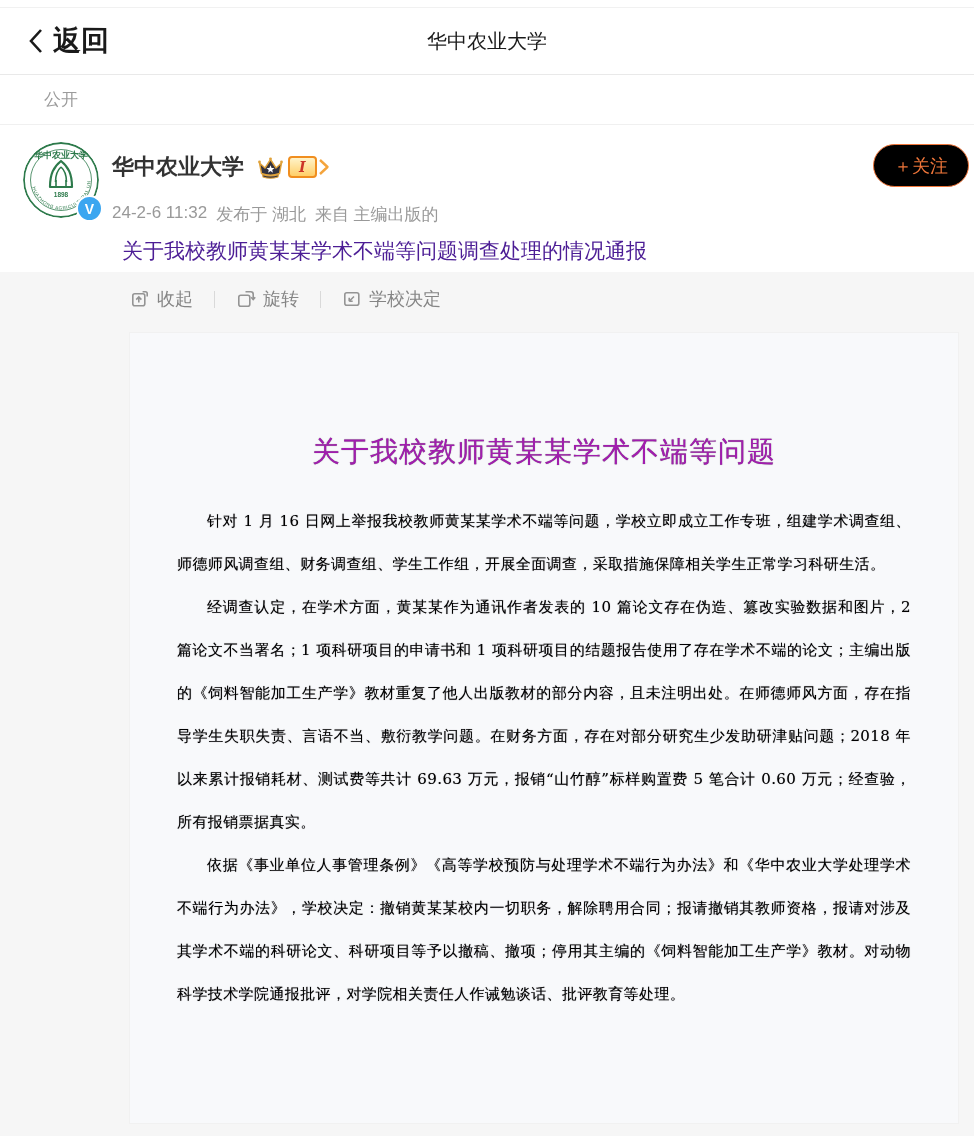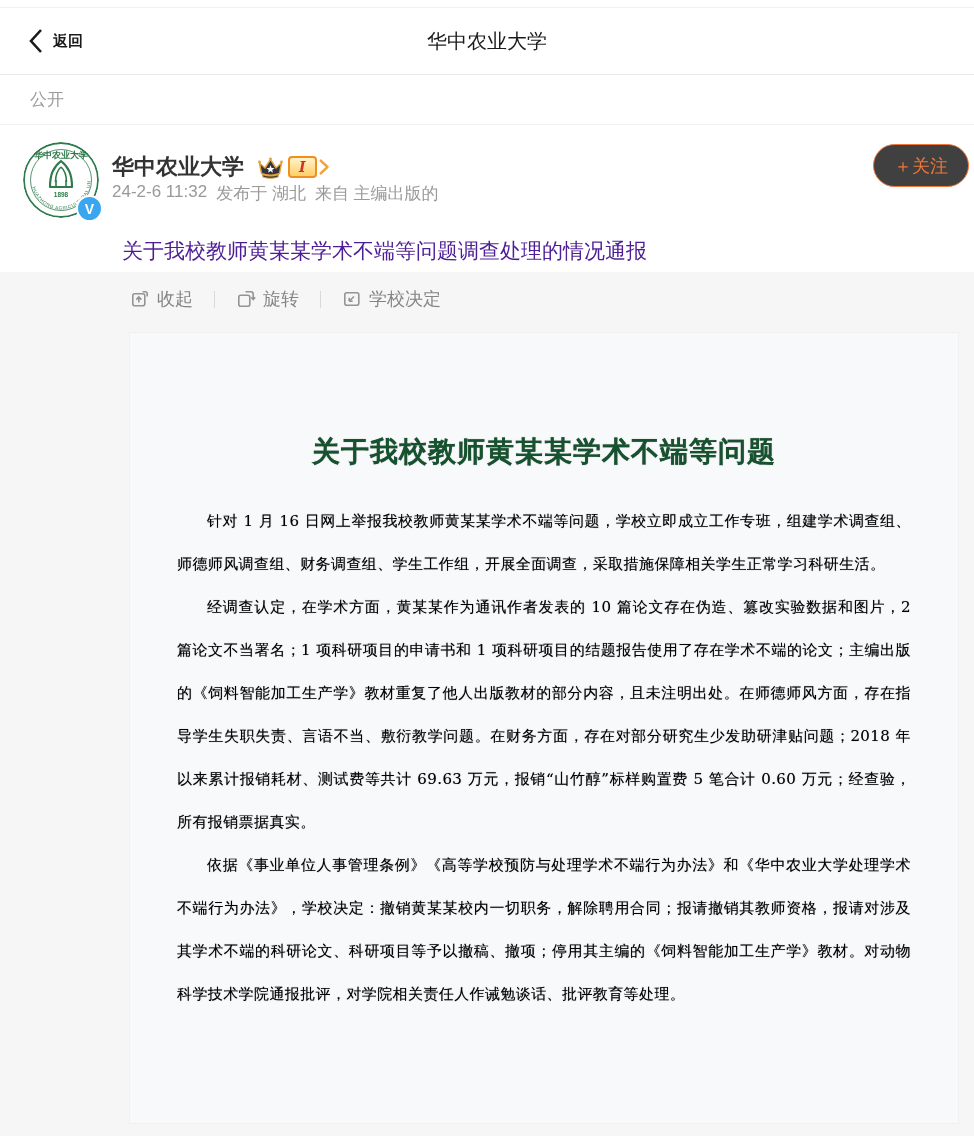--- a/index.html
+++ b/index.html
@@ -7,63 +7,63 @@
     font-family:"Liberation Sans", sans-serif; }
 
   
   .topstrip { height:8px; background:#fff; border-bottom:1px solid #f1f1f1; }
 
   
   .navbar { position:relative; height:67px; background:#fff; border-bottom:1px solid #e9e9e9;
     display:flex; align-items:center; }
   .back-btn { position:absolute; left:28px; display:flex; align-items:center; gap:9px; cursor:pointer; }
   .back-btn svg { display:block; }
-  .back-label { font-size:15px; font-weight:bold; color:#1a1a1a; }
+  .back-label { font-size:28px; font-weight:bold; color:#1a1a1a; }
   .nav-title { width:100%; text-align:center; font-size:20px; font-weight:500; color:#1a1a1a; }
 
   
   .visibility-row { height:50px; background:#fff; border-bottom:1px solid #f0f0f0;
-    display:flex; align-items:center; padding-left:30px; }
+    display:flex; align-items:center; padding-left:44px; }
   .visibility-label { font-size:17px; color:#9b9b9b; }
 
   
   .post { position:relative; height:147px; background:#fff; }
   .avatar-wrap { position:absolute; left:23px; top:17px; width:76px; height:76px; cursor:pointer; }
   .avatar-seal { width:76px; height:76px; border-radius:50%; background:#fff; display:block; }
   .v-badge { position:absolute; right:-4px; bottom:-4px; width:27px; height:27px; border-radius:50%;
     background:#3ba6f0; border:2.5px solid #fff; color:#fff; font-size:14px; font-weight:bold;
     display:flex; align-items:center; justify-content:center; }
   .post-head { position:absolute; left:112px; top:27px; }
   .author-line { display:flex; align-items:center; gap:6px; }
   .author-name { font-size:22px; font-weight:bold; color:#333; cursor:pointer; }
   .crown-badge { display:block; margin-left:6px; }
   .level-badge { position:relative; margin-left:-3px; height:22px; display:flex; align-items:center; }
   .level-plate { height:22px; padding:0 9px; background:linear-gradient(180deg,#fff3c9,#ffcf69);
     border:2px solid #f08e1f; border-radius:4px; display:flex; align-items:center; }
   .level-text { color:#cc3428; font-family:"DejaVu Serif", serif; font-style:italic;
     font-weight:bold; font-size:14px; line-height:1; }
   .level-tail { margin-left:1px; display:block; }
-  .meta-line { font-size:17px; color:#999; display:flex; gap:9px; }
-  .follow-btn { position:absolute; top:19px; right:5px; width:96px; height:43px; background:#404040;
+  .meta-line { margin-top:21px; font-size:17px; color:#999; display:flex; gap:9px; }
+  .follow-btn { position:absolute; top:19px; right:5px; width:96px; height:43px; background:#000000;
     border:1.5px solid #f0763a; border-radius:22px; color:#f0763a; font-size:18px;
     display:flex; align-items:center; justify-content:center; cursor:pointer; }
   .post-content { position:absolute; left:122px; top:112px; width:840px;
     font-size:21px; color:#4c1d95; line-height:1.35; }
 
   
   .media-section { background:#f6f6f6; min-height:864px; padding-top:14px; }
   .img-toolbar { margin-left:130px; display:flex; align-items:center; height:26px; }
   .tool-item { display:flex; align-items:center; gap:7px; color:#858585; font-size:18px; cursor:pointer;text-align:center; }
   .tool-item svg { display:block; }
   .tool-divider { width:1px; height:17px; background:#d9d9d9; margin:0 21px; }
 
   .doc-image { margin:21px 0 0 130px; width:828px; min-height:790px;
     background:#f8f9fb; box-shadow:0 0 0 1px rgba(0,0,0,0.02); cursor:pointer;
     padding:97px 47px 40px 47px; font-family:"DejaVu Serif", serif; }
-  .doc-title { text-align:center; font-size:28px; font-weight:bold; color:#14532d;
+  .doc-title { text-align:center; font-size:28px; font-weight:normal; color:#a21caf;
     line-height:44px; letter-spacing:1px; text-shadow:0 0 0.8px rgba(49,47,54,0.75); }
   .doc-body { margin-top:26px; }
   .doc-body p { font-size:15px; color:#000000; line-height:43px; text-indent:2em;
     text-align:justify; letter-spacing:0.4px; text-shadow:0 0 0.9px rgba(72,69,75,0.65); }
 </style>
 </head>
 <body>
 
 <div class="topstrip"></div>
 

